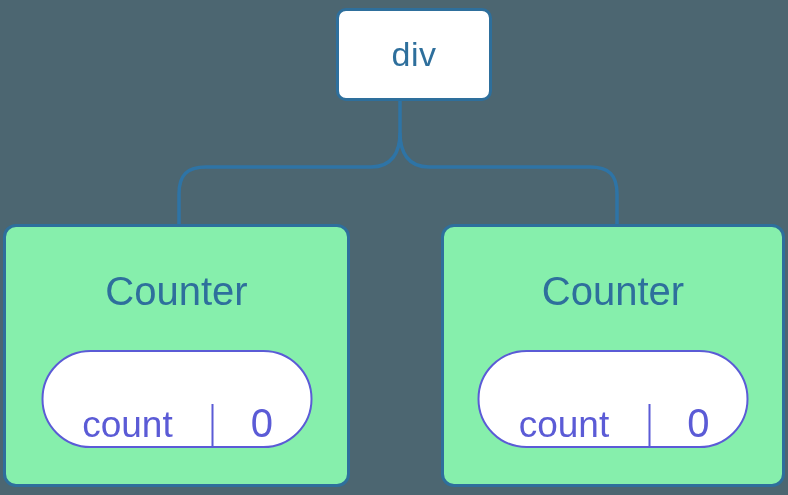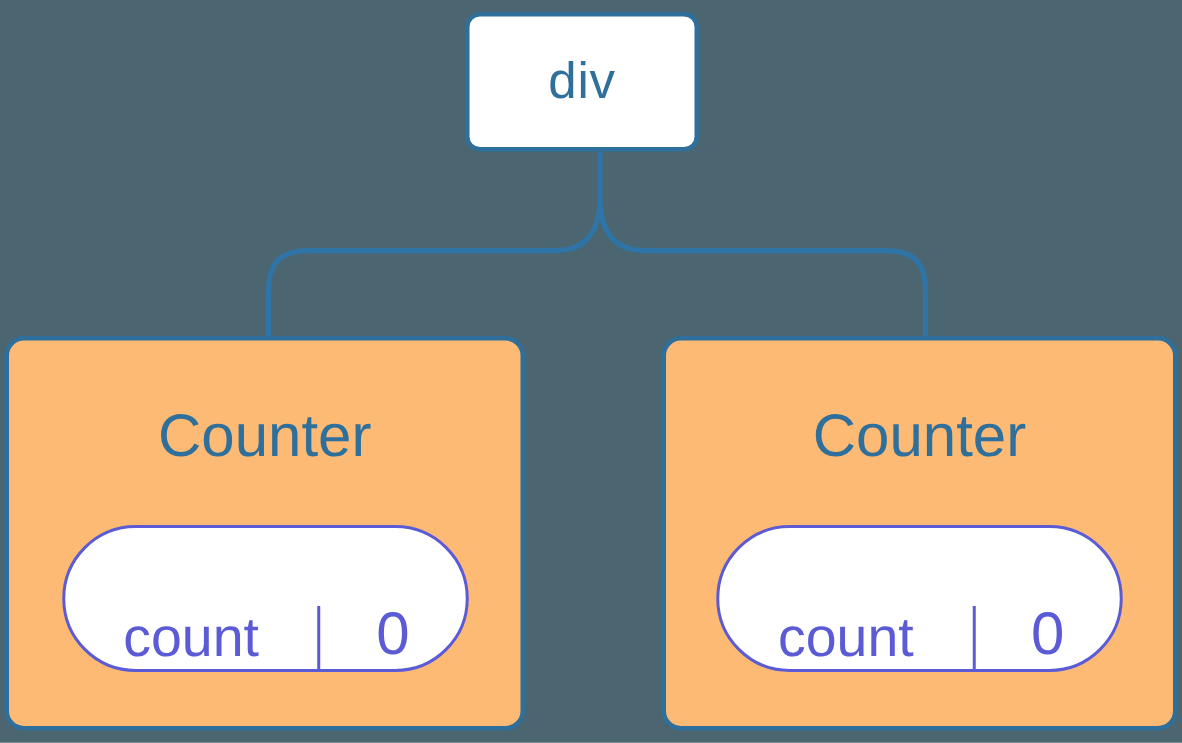--- a/index.html
+++ b/index.html
@@ -17,41 +17,41 @@
     width: 788px; height: 495px;
     pointer-events: none;
   }
   .connector-svg path {
     fill: none;
     stroke: #2E74A6;
     stroke-width: 3.5;
   }
   .root-node {
     position: absolute;
-    left: 310px; top: 8px;
+    left: 336px; top: 8px;
     width: 156px; height: 93px;
     box-sizing: border-box;
     background: #ffffff;
     border: 3px solid #2E6F9C;
     border-radius: 10px;
     display: flex;
     align-items: center;
     justify-content: center;
   }
   .root-label {
     font-size: 34px;
     color: #2E6F9C;
     letter-spacing: 0.5px;
   }
   .card {
     position: absolute;
     top: 224px;
     height: 263px;
     box-sizing: border-box;
-    background: #fdba74;
+    background: #86efac;
     border: 3px solid #2E6F9C;
     border-radius: 13px;
   }
   .card-left  { left: 3px;   width: 347px; }
   .card-right { left: 441px; width: 344px; }
   .card-title {
     position: absolute;
     top: 42px;
     left: 0;
     width: 100%;

